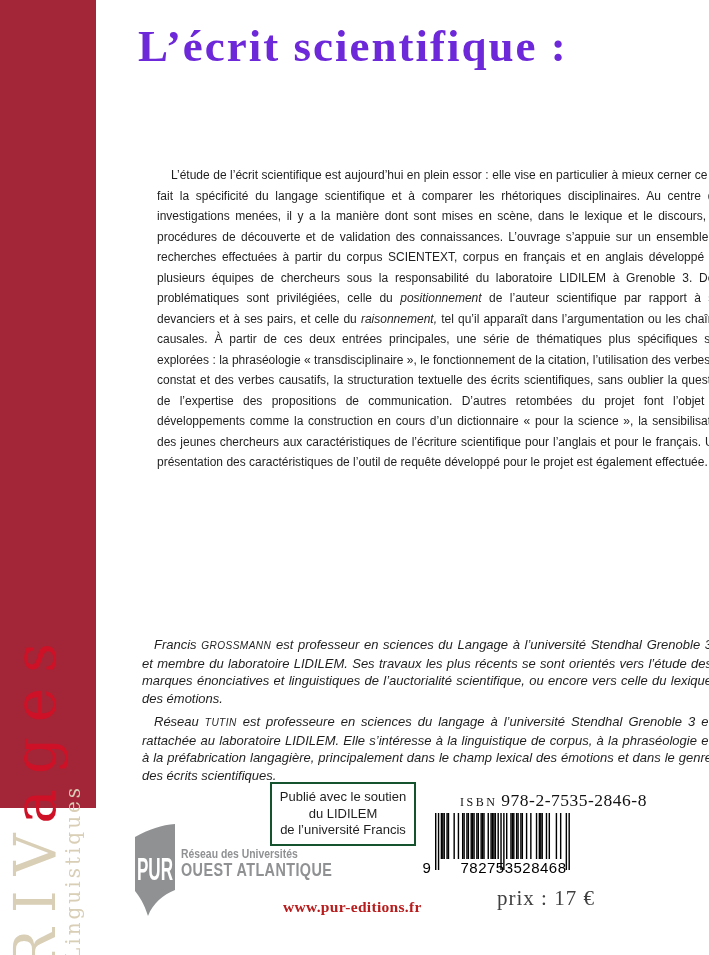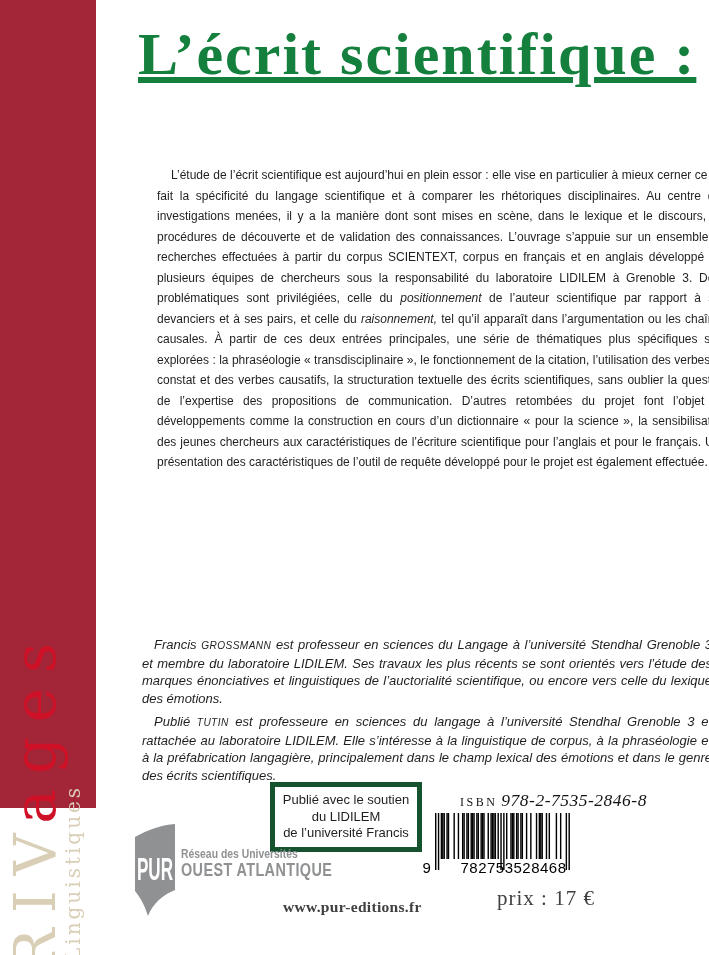--- a/index.html
+++ b/index.html
@@ -10,74 +10,74 @@
   .spine-series{position:absolute;left:64px;bottom:-17px;transform:rotate(-90deg);
         transform-origin:0 100%;white-space:nowrap;font-family:"DejaVu Serif",serif;
         font-size:58px;line-height:1;letter-spacing:15px;font-weight:500;}
   .spine-series .caps{color:#D9CEB6;}
   .spine-series .rest{color:#CE1126;}
   .spine-sub{position:absolute;left:84px;bottom:-6px;transform:rotate(-90deg);
         transform-origin:0 100%;white-space:nowrap;font-family:"DejaVu Serif",serif;
         font-size:20px;line-height:1.1;letter-spacing:3px;color:#D9CEB6;}
   
   .title{position:absolute;left:138px;top:20px;font-family:"Liberation Serif",serif;
-        font-weight:700;font-size:60px;line-height:1.16;letter-spacing:2px;color:#15803d;text-decoration:underline;}
+        font-weight:700;font-size:45px;line-height:1.16;letter-spacing:2px;color:#6d28d9;}
   
   .blurb{position:absolute;left:128px;top:165px;width:570px;font-size:12px;
         line-height:20.5px;text-align:justify;text-indent:14px;margin-left:29px;}
   .blurb .it{font-style:italic;}
   
   .bios{position:absolute;left:128px;top:636px;width:570px;font-style:italic;
         font-size:13px;line-height:17.5px;text-align:justify;margin-left:14px;}
   .bios p{margin:0 0 6px 0;text-indent:12px;}
   .sc{text-transform:uppercase;font-size:0.78em;letter-spacing:0.4px;}
   
-  .support-box{position:absolute;left:270px;top:782px;width:138px;border:5px solid #14532d;
+  .support-box{position:absolute;left:270px;top:782px;width:138px;border:2px solid #14532d;
         text-align:center;font-size:13px;line-height:16.5px;padding:5px 2px;}
   
   .isbn-line{position:absolute;left:423px;top:790px;font-family:"Liberation Serif",serif;
         color:#121212;white-space:nowrap;}
   .isbn-label{font-size:12px;letter-spacing:2.5px;margin-left:37px;}
-  .isbn-number{font-size:17.5px;letter-spacing:0.5px;font-style:italic;}
+  .isbn-number{font-size:17.5px;letter-spacing:0.5px;}
   .barcode{position:absolute;left:421px;top:813px;width:160px;height:78px;}
   .barcode svg{position:absolute;left:0;top:0;}
   .bc-digit{position:absolute;top:46px;font-size:15px;letter-spacing:0.5px;
         text-align:center;color:#000;font-family:"Liberation Sans",sans-serif;}
   .bc-first{left:-1px;width:14px;}
   .bc-g1{left:35px;width:62px;}
   .bc-g2{left:88px;width:62px;}
   
   .pur-logo{position:absolute;left:132px;top:822px;width:46px;height:96px;}
   .network{position:absolute;left:181px;top:846px;color:#8F9193;transform:scaleX(0.8);
         transform-origin:0 0;white-space:nowrap;}
   .network .l1{font-size:13px;font-weight:700;line-height:15px;}
   .network .l2{font-size:18px;font-weight:700;line-height:18px;letter-spacing:0.5px;}
   .website{position:absolute;left:283px;top:898px;font-family:"Liberation Serif",serif;
-        font-weight:700;font-size:15.5px;color:#404040;letter-spacing:0.3px;}
+        font-weight:700;font-size:15.5px;color:#b91c1c;letter-spacing:0.3px;}
   .price{position:absolute;left:497px;top:886px;font-family:"Liberation Serif",serif;
         font-size:21px;color:#404040;letter-spacing:1px;}
 </style>
 </head>
 <body>
 
 <div class="page">
 
   <div class="band"></div>
   <div class="spine-series"><span class="caps">RIV</span><span class="rest">ages</span></div>
   <div class="spine-sub">Linguistiques</div>
 
   <div class="title">
     <div>L’écrit scientifique :</div>
   </div>
 
   <div class="blurb"><span>L’étude de l’écrit scientifique est aujourd’hui en plein essor : elle vise en particulier à mieux cerner ce qui fait la spécificité du langage scientifique et à comparer les rhétoriques disciplinaires. Au centre des investigations menées, il y a la manière dont sont mises en scène, dans le lexique et le discours, les procédures de découverte et de validation des connaissances. L’ouvrage s’appuie sur un ensemble de recherches effectuées à partir du corpus SCIENTEXT, corpus en français et en anglais développé par plusieurs équipes de chercheurs sous la responsabilité du laboratoire LIDILEM à Grenoble 3. Deux problématiques sont privilégiées, celle du </span><span class="it">positionnement</span><span> de l’auteur scientifique par rapport à ses devanciers et à ses pairs, et celle du </span><span class="it">raisonnement,</span><span> tel qu’il apparaît dans l’argumentation ou les chaînes causales. À partir de ces deux entrées principales, une série de thématiques plus spécifiques sont explorées : la phraséologie « transdisciplinaire », le fonctionnement de la citation, l’utilisation des verbes de constat et des verbes causatifs, la structuration textuelle des écrits scientifiques, sans oublier la question de l’expertise des propositions de communication. D’autres retombées du projet font l’objet de développements comme la construction en cours d’un dictionnaire « pour la science », la sensibilisation des jeunes chercheurs aux caractéristiques de l’écriture scientifique pour l’anglais et pour le français. Une présentation des caractéristiques de l’outil de requête développé pour le projet est également effectuée.</span></div>
 
   <div class="bios">
     <p><span>Francis </span><span class="sc">Grossmann</span><span> est professeur en sciences du Langage à l’université Stendhal Grenoble 3 et membre du laboratoire LIDILEM. Ses travaux les plus récents se sont orientés vers l’étude des marques énonciatives et linguistiques de l’auctorialité scientifique, ou encore vers celle du lexique des émotions.</span></p>
-    <p><span>Publié </span><span class="sc">Tutin</span><span> est professeure en sciences du langage à l’université Stendhal Grenoble 3 et rattachée au laboratoire LIDILEM. Elle s’intéresse à la linguistique de corpus, à la phraséologie et à la préfabrication langagière, principalement dans le champ lexical des émotions et dans le genre des écrits scientifiques.</span></p>
+    <p><span>Réseau </span><span class="sc">Tutin</span><span> est professeure en sciences du langage à l’université Stendhal Grenoble 3 et rattachée au laboratoire LIDILEM. Elle s’intéresse à la linguistique de corpus, à la phraséologie et à la préfabrication langagière, principalement dans le champ lexical des émotions et dans le genre des écrits scientifiques.</span></p>
   </div>
 
   <div class="support-box">
     <div>Publié avec le soutien</div>
     <div>du LIDILEM</div>
     <div>de l’université Francis</div>
   </div>
 
   <div class="isbn-line"><span class="isbn-label">ISBN</span> <span class="isbn-number">978-2-7535-2846-8</span></div>
 

